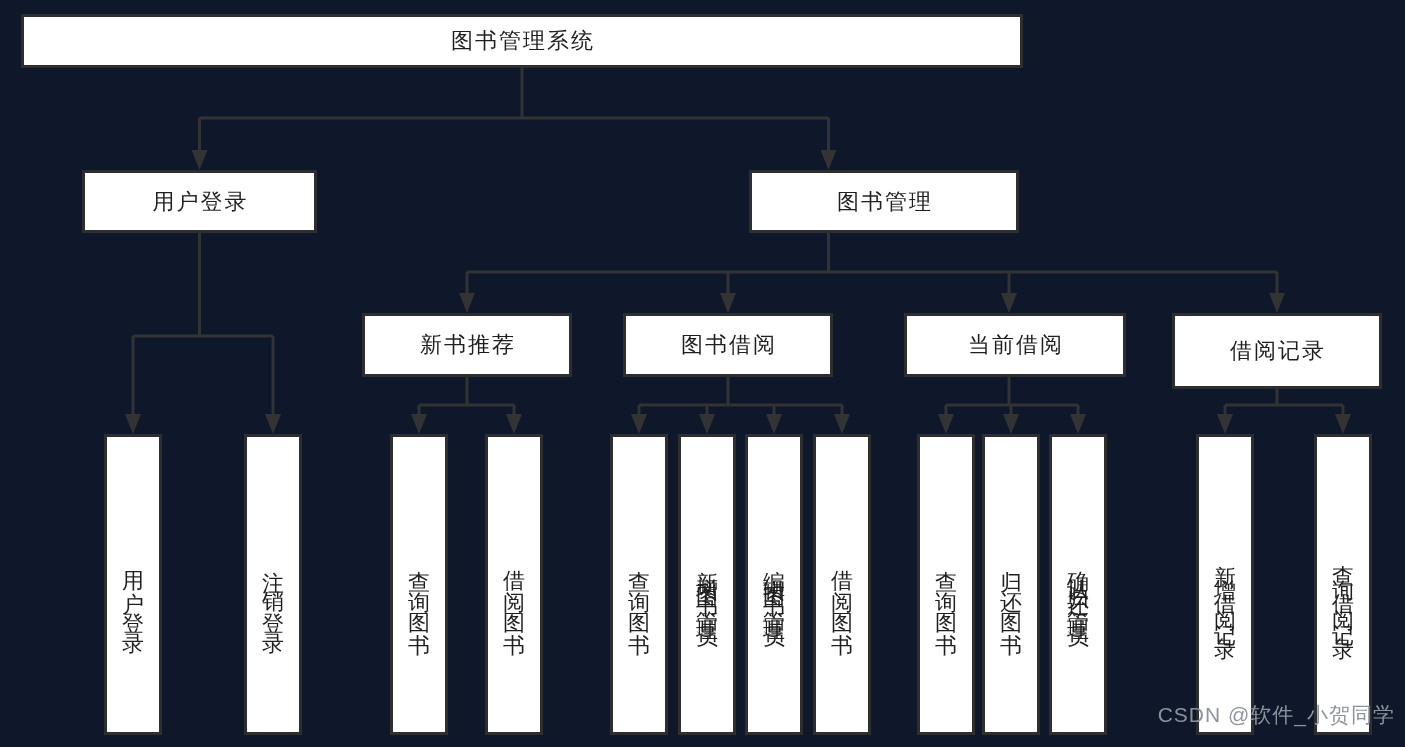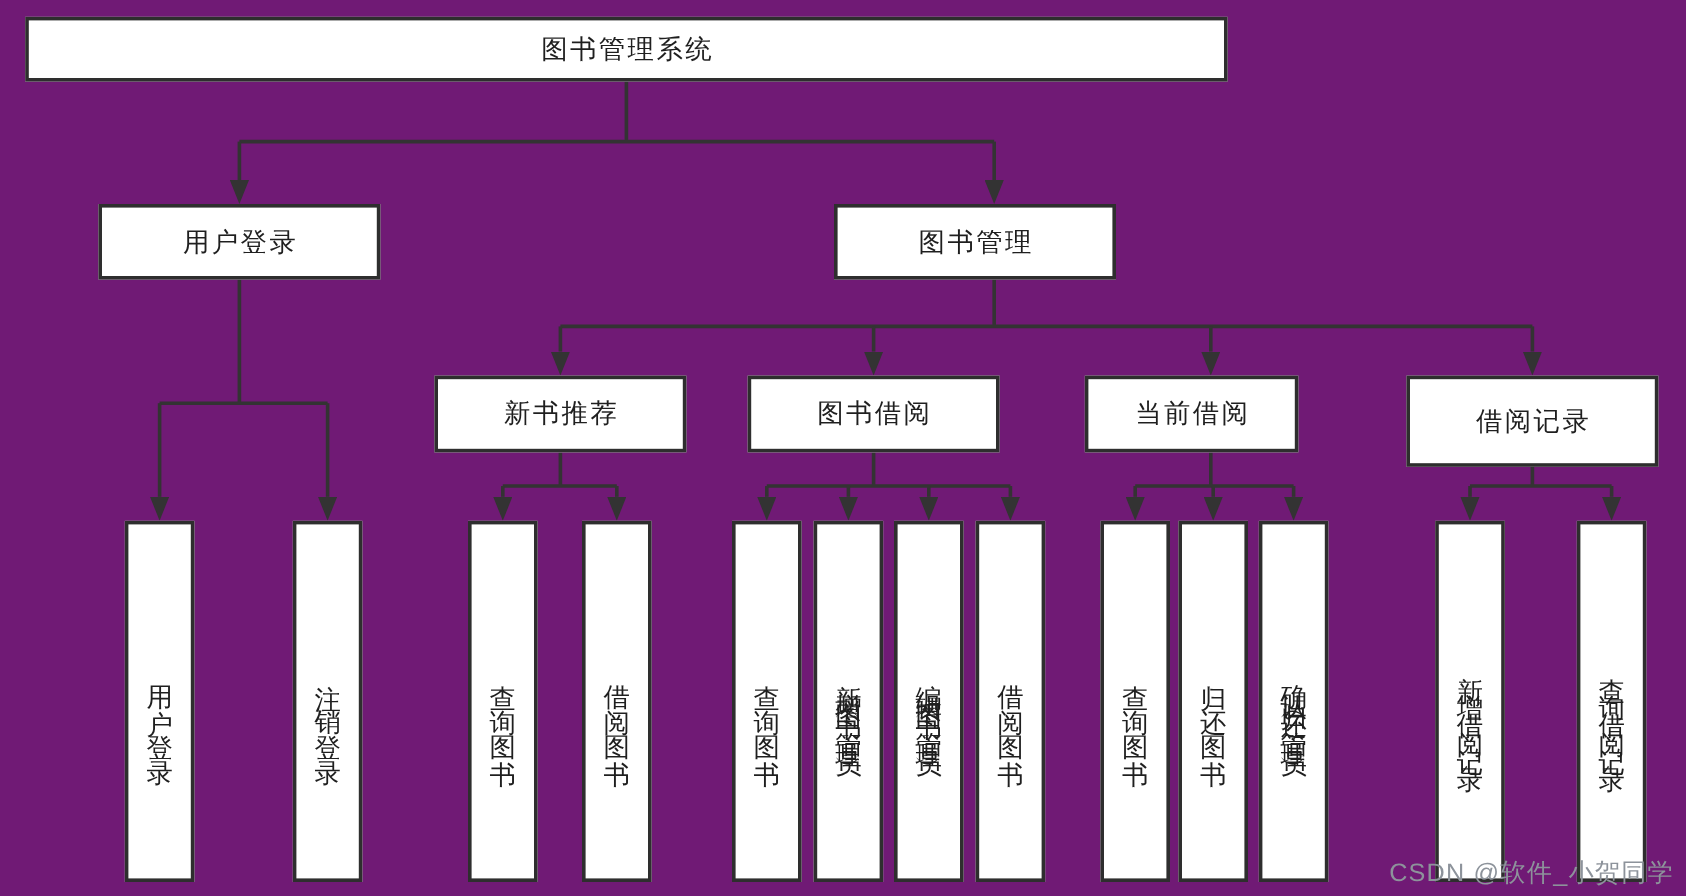--- a/index.html
+++ b/index.html
@@ -1,36 +1,36 @@
 <!DOCTYPE html>
 <html><head>
 <meta charset="utf-8">
 <style>
   html,body{margin:0;padding:0;background:#ffffff;}
   .canvas{
-    position:relative;width:1405px;height:747px;background:#701a75;
+    position:relative;width:1405px;height:747px;background:#0f172a;
     font-family:"Liberation Sans","DejaVu Sans",sans-serif;overflow:hidden;
   }
   .connectors{position:absolute;left:0;top:0;width:1405px;height:747px;}
   .ln{stroke:#333333;stroke-width:3;fill:none;}
   .node{
     position:absolute;border:3px solid #2e2e2e;background:#ffffff;
     display:flex;align-items:center;justify-content:center;
     color:#1f1f1f;box-sizing:border-box;
   }
   .h .label{font-size:22px;letter-spacing:2px;margin-right:-2px;white-space:nowrap;}
   .leaf .label{
     writing-mode:vertical-rl;text-orientation:mixed;
     font-size:22px;line-height:1;white-space:nowrap;
   }
   .sp-l{letter-spacing:21px;margin-bottom:-21px;}
   .sp-m{letter-spacing:15px;margin-bottom:-15px;}
   .sp-s{letter-spacing:8px;margin-bottom:-8px;}
   .watermark{
-    position:absolute;right:10px;bottom:6px;
+    position:absolute;right:10px;bottom:18px;
     font-size:21px;color:#8d939b;letter-spacing:1px;white-space:nowrap;
   }
 </style>
 </head>
 <body>
 
 <div class="canvas">
 
   <svg class="connectors" viewBox="0 0 1405 747" xmlns="http://www.w3.org/2000/svg">
     <defs>
@@ -73,31 +73,31 @@
     <path class="ln" d="M1343 405 V414" marker-end="url(#arrow)"></path>
   </svg>
 
   <div class="node h" style="left:21px;top:14px;width:1002px;height:54px">
     <span class="label">图书管理系统</span>
   </div>
 
   <div class="node h" style="left:82px;top:170px;width:235px;height:63px">
     <span class="label">用户登录</span>
   </div>
-  <div class="node h" style="left:695px;top:170px;width:235px;height:63px">
+  <div class="node h" style="left:749px;top:170px;width:270px;height:63px">
     <span class="label">图书管理</span>
   </div>
 
   <div class="node h" style="left:623px;top:313px;width:210px;height:64px">
     <span class="label">图书借阅</span>
   </div>
   <div class="node h" style="left:362px;top:313px;width:210px;height:64px">
     <span class="label">新书推荐</span>
   </div>
-  <div class="node h" style="left:904px;top:313px;width:178px;height:64px">
+  <div class="node h" style="left:904px;top:313px;width:222px;height:64px">
     <span class="label">当前借阅</span>
   </div>
   <div class="node h" style="left:1172px;top:313px;width:210px;height:76px">
     <span class="label">借阅记录</span>
   </div>
 
   <div class="node leaf" style="left:104px;top:434px;width:58px;height:301px">
     <span class="label sp-l">用户登录</span>
   </div>
   <div class="node leaf" style="left:244px;top:434px;width:58px;height:301px">

